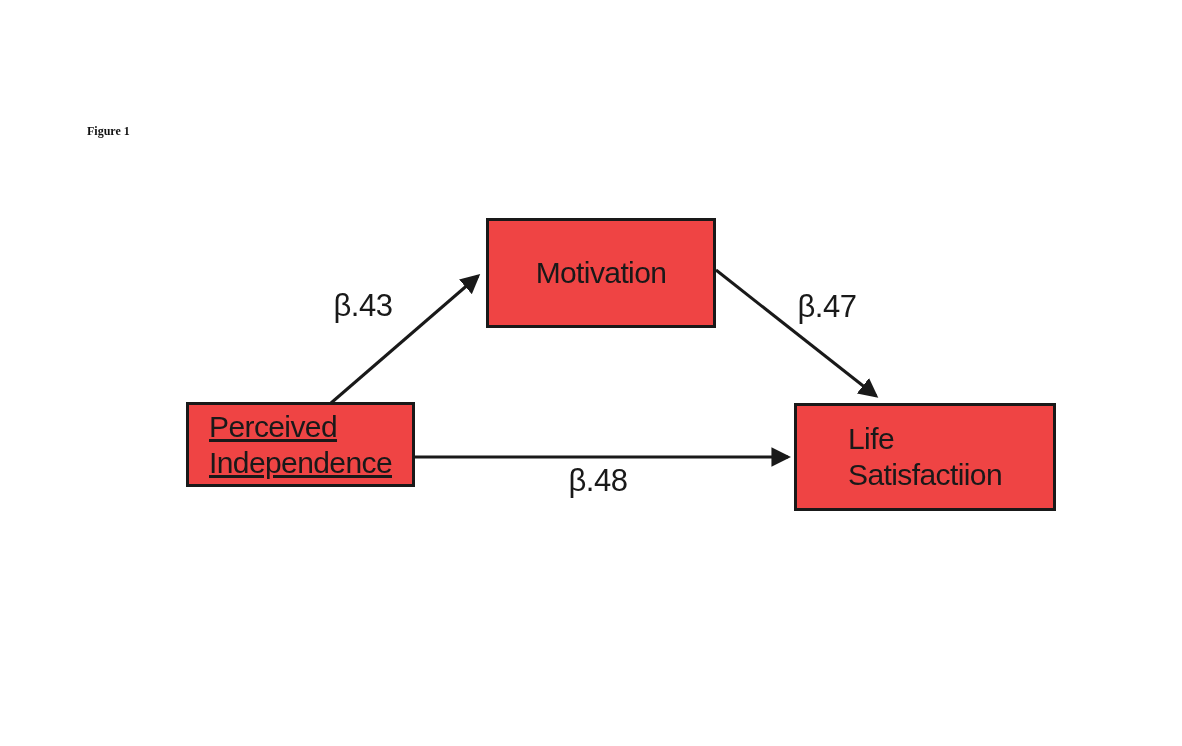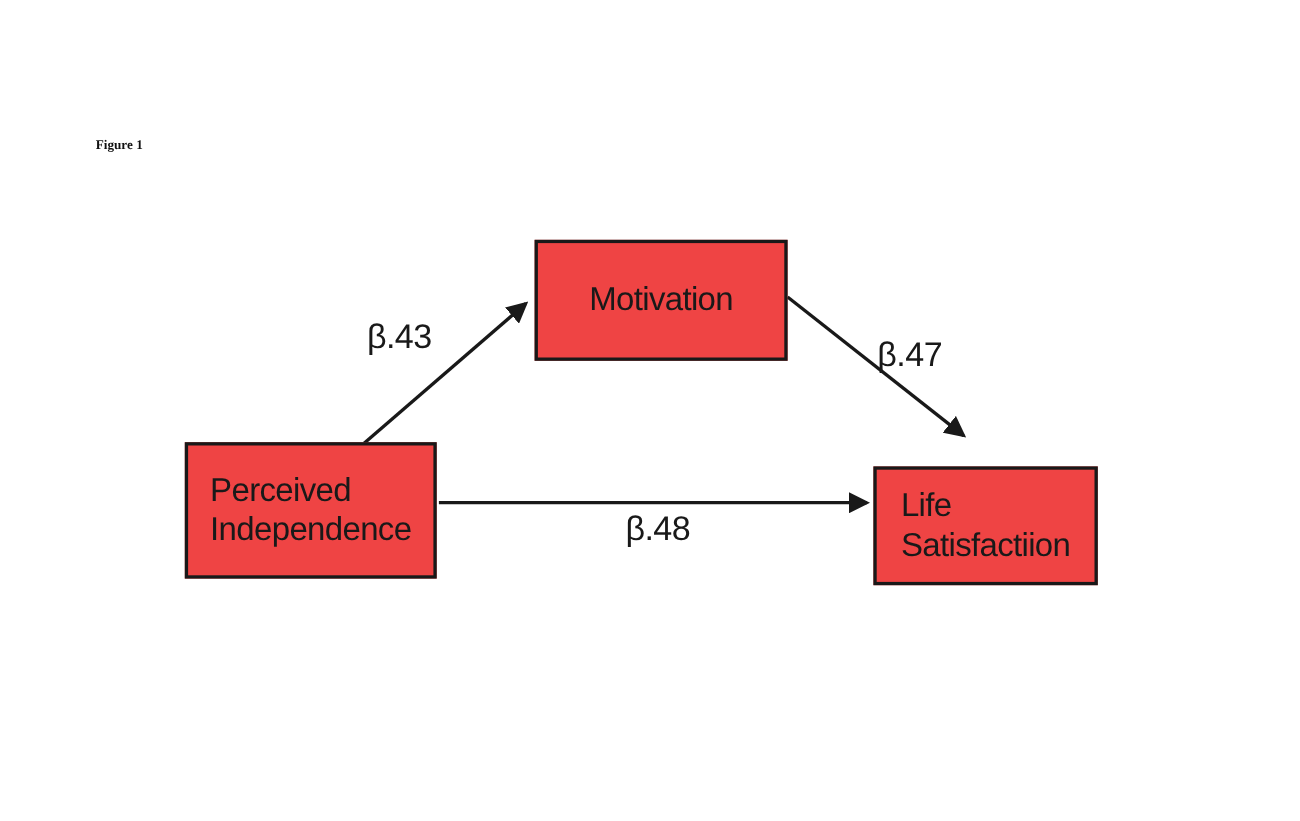--- a/index.html
+++ b/index.html
@@ -56,34 +56,34 @@
     align-items: center;
     justify-content: center;
     white-space: pre-line;
     font-size: 30px;
     line-height: 1.2;
     letter-spacing: -0.6px;
     color: #191919;
   }
 
   .node-motivation            { left: 486px; top: 218px; width: 230px; height: 110px; }
-  .node-perceived-independence{ left: 168px; top: 402px; width: 229px; height: 124px; }
-  .node-life-satisfaction     { left: 794px; top: 424px; width: 204px; height: 108px; }
+  .node-perceived-independence{ left: 186px; top: 402px; width: 229px; height: 85px; text-decoration: underline; }
+  .node-life-satisfaction     { left: 794px; top: 403px; width: 262px; height: 108px; }
 
   .edge-label {
     position: absolute;
     transform: translate(-50%, -50%);
     font-size: 31px;
     letter-spacing: -0.5px;
     color: #191919;
     white-space: nowrap;
   }
 
   .edge-label-a { left: 363px; top: 306px; }
-  .edge-label-b { left: 827px; top: 307px; margin-top: 16px; }
+  .edge-label-b { left: 827px; top: 307px; }
   .edge-label-c { left: 598px; top: 481px; }
 </style>
 </head>
 <body>
 
 <div class="page">
 
   <div class="fig-label">Figure 1</div>
 
 

